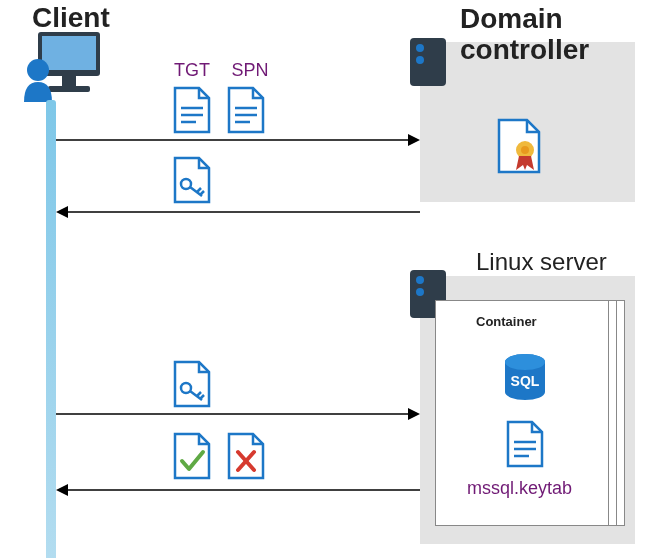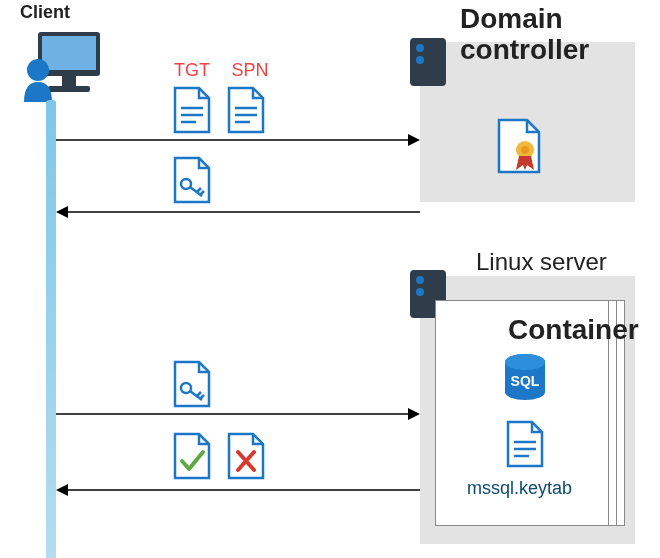--- a/index.html
+++ b/index.html
@@ -10,22 +10,22 @@
     font-family: "Segoe UI", Arial, sans-serif;
     background: #ffffff;
     position: relative;
     color: #222222;
   }
   .stage { position: absolute; inset: 0; }
 
   
   .client-label {
     position: absolute;
-    left: 20px; top: 2px;
-    font-weight: 700; font-size: 18px;
+    left: 32px; top: 2px;
+    font-weight: 700; font-size: 28px;
   }
   .client-monitor {
     position: absolute; left: 24px; top: 28px;
   }
   .lifeline {
     position: absolute;
     left: 46px; top: 100px;
     width: 10px; height: 470px;
     background: linear-gradient(#7ec7e8,#b4ddf0);
     border-radius: 3px;
@@ -67,34 +67,34 @@
   }
   .container-paper {
     position: absolute;
     width: 174px; height: 226px;
     background: #ffffff;
     border: 1px solid #888888;
   }
   .container-label {
     position: absolute;
     left: 476px; top: 314px;
-    font-weight: 700; font-size: 28px; margin-left: 32px;
+    font-weight: 700; font-size: 13px;
   }
 
   
   .row { position: absolute; display: flex; align-items: flex-start; gap: 14px; }
 
   .small-label {
-    font-size: 18px; text-align: center; color: #ef4444;
+    font-size: 18px; text-align: center; color: #701a75;
   }
 
   .caption {
     position: absolute;
     font-size: 18px;
-    color: #0c4a6e;
+    color: #701a75;
   }
 
   svg { display: block; }
 </style>
 </head>
 <body>
 
 <div class="stage">
 
   <div class="client-label">Client</div>

